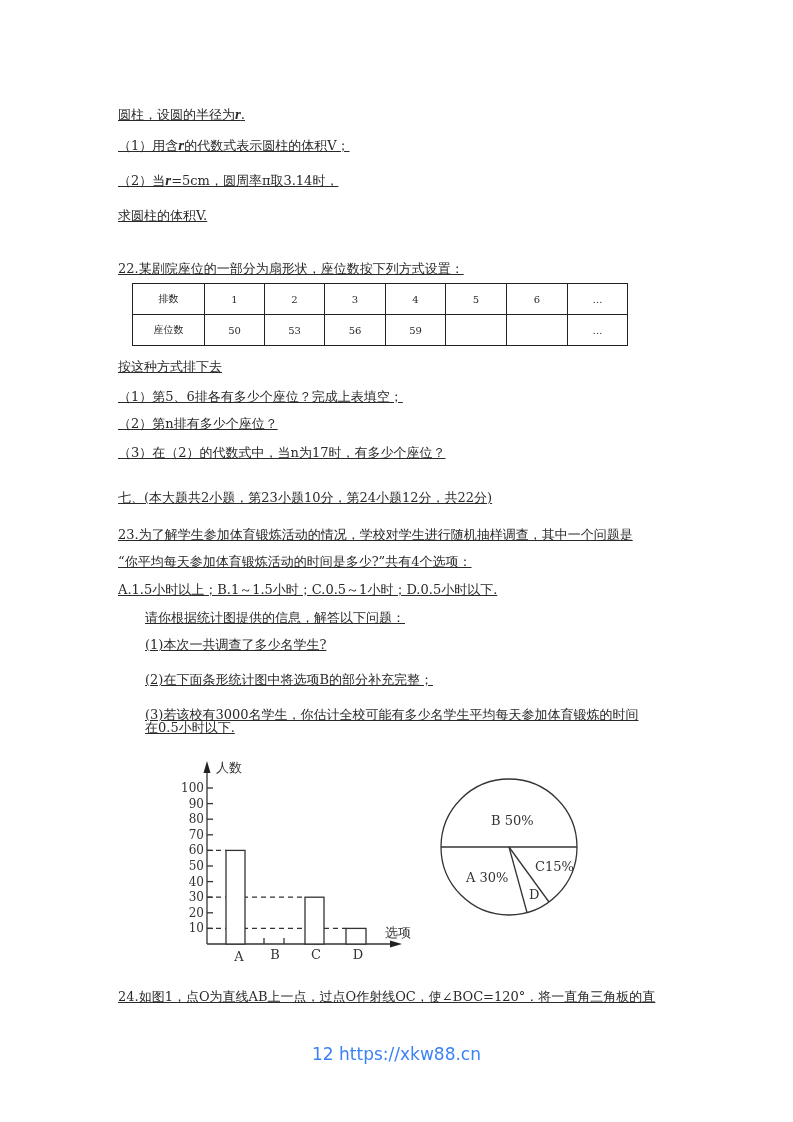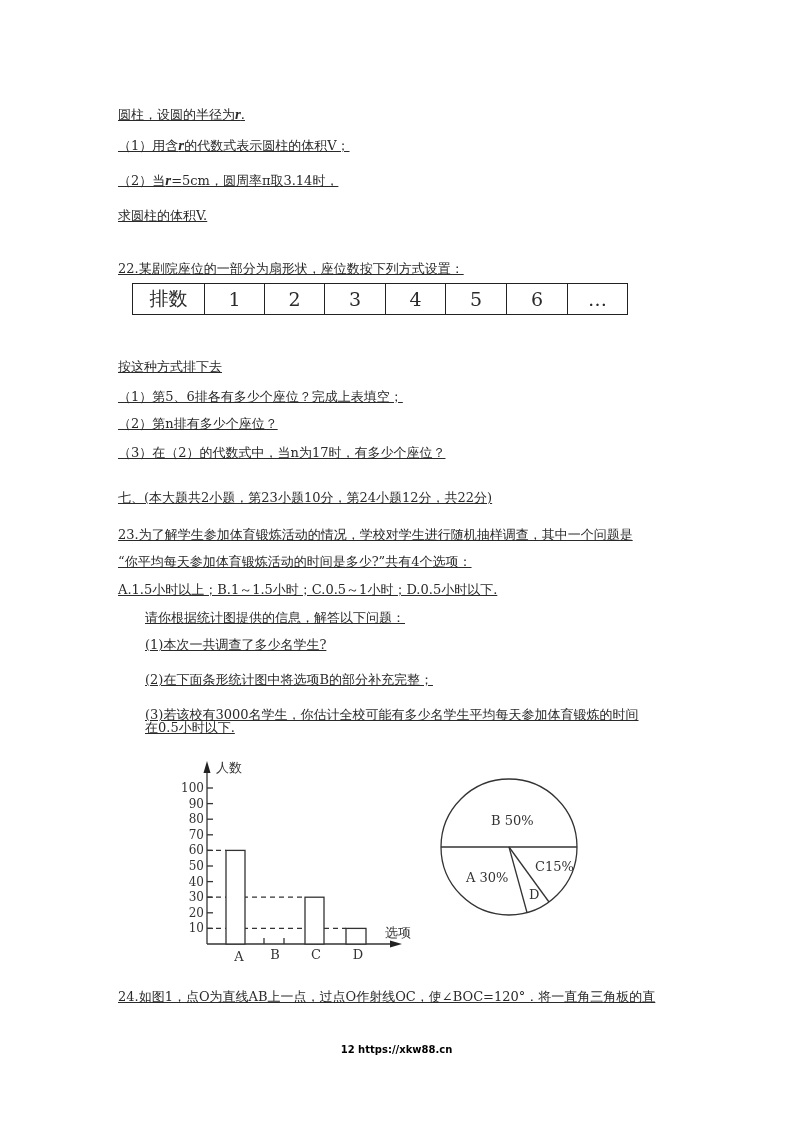--- a/index.html
+++ b/index.html
@@ -1,23 +1,23 @@
 <!DOCTYPE html>
 <html><head>
 <meta charset="utf-8">
 <style>
   html, body { margin:0; padding:0; background:#ffffff; }
   body { width:793px; height:1122px; position:relative; overflow:hidden;
          font-family:"DejaVu Serif","Liberation Serif",serif; color:#2a2a2a; font-size:13px; }
   .line { position:absolute; white-space:nowrap; font-size:13px; line-height:16px;text-decoration:underline; }
   .ital { font-style:italic; font-weight:bold; font-family:"Liberation Serif",serif; font-size:15px; }
   table.seat { position:absolute; left:132px; top:283px; border-collapse:collapse; }
-  table.seat td { border:1px solid #222; height:30px; text-align:center; font-size:19px; padding:0; }
+  table.seat td { border:1px solid #222; height:30px; text-align:center; font-size:10px; padding:0; }
   .footer { position:absolute; left:0; width:793px; top:1044px; text-align:center;
-            font-family:"DejaVu Sans","Liberation Sans",sans-serif; font-size:10px; color:#000000;font-weight:bold; }
+            font-family:"DejaVu Sans","Liberation Sans",sans-serif; font-size:17px; color:#3b82f6; }
   svg text { font-family:"DejaVu Serif","Liberation Serif",serif; }
 </style>
 </head>
 <body>
 
 <div class="line" style="left:118px;top:106px;">
   <span>圆柱，设圆的半径为</span><span class="ital">r</span><span>.</span>
 </div>
 <div class="line" style="left:118px;top:137px;">
   <span>（1）用含</span><span class="ital">r</span><span>的代数式表示圆柱的体积V；</span>
@@ -32,20 +32,30 @@
   <tbody>
       <tr>
     <td style="width:71px">排数</td>
     <td style="width:59px">1</td>
     <td style="width:59px">2</td>
     <td style="width:60px">3</td>
     <td style="width:59px">4</td>
     <td style="width:60px">5</td>
     <td style="width:60px">6</td>
     <td style="width:59px">…</td>
+  </tr>
+  <tr>
+    <td>座位数</td>
+    <td>50</td>
+    <td>53</td>
+    <td>56</td>
+    <td>59</td>
+    <td></td>
+    <td></td>
+    <td>…</td>
   </tr>
 </tbody>
   </table>
 <div class="line" style="left:118px;top:359px;">按这种方式排下去</div>
 <div class="line" style="left:118px;top:389px;">（1）第5、6排各有多少个座位？完成上表填空；</div>
 <div class="line" style="left:118px;top:416px;">（2）第n排有多少个座位？</div>
 <div class="line" style="left:118px;top:445px;">（3）在（2）的代数式中，当n为17时，有多少个座位？</div>
 
 <div class="line" style="left:118px;top:490px;text-align:right;">七、(本大题共2小题，第23小题10分，第24小题12分，共22分)</div>
 

